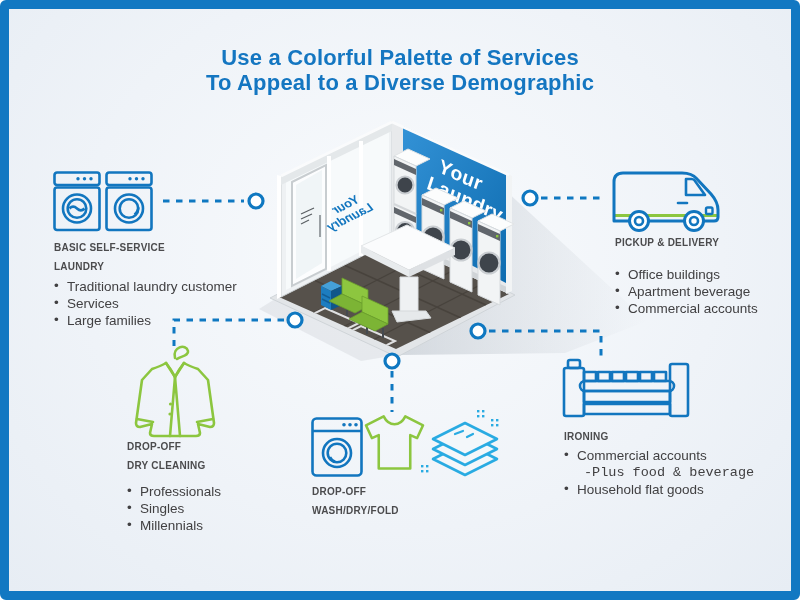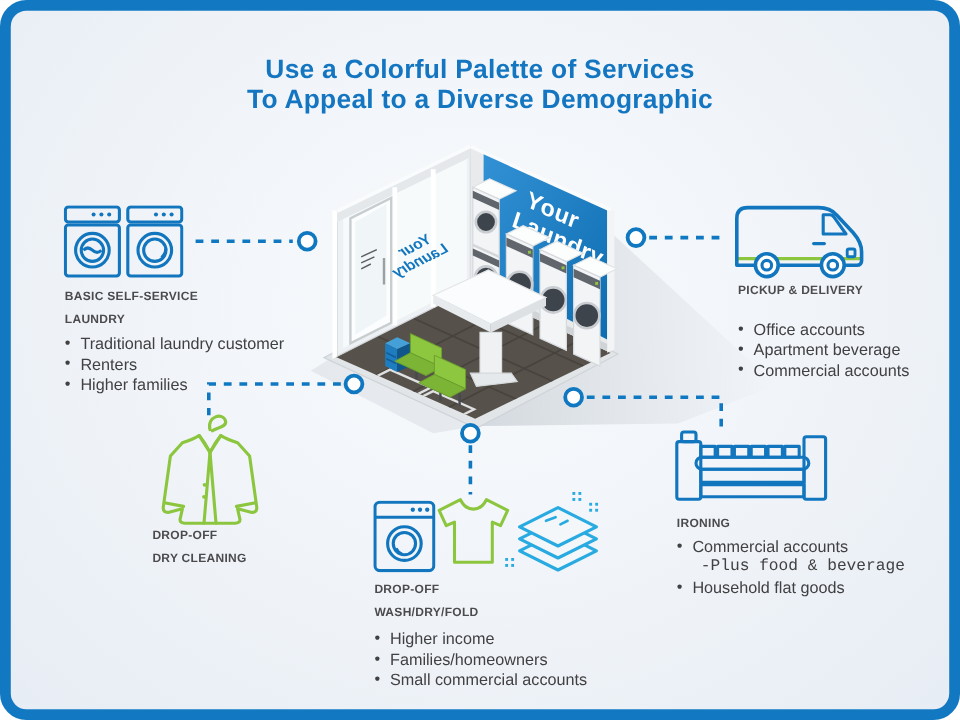--- a/index.html
+++ b/index.html
@@ -1,18 +1,18 @@
 <!DOCTYPE html>
 <html><head>
 <meta charset="utf-8">
 <style>
   html,body{margin:0;padding:0;background:#fff;}
   .canvas{
     position:relative;width:800px;height:600px;box-sizing:border-box;
-    border:9px solid #1278c2;border-radius:22px;overflow:hidden;
+    border:9px solid #1278c2;border-radius:6px;overflow:hidden;
     background:radial-gradient(ellipse at 50% 42%, #f9fbfd 0%, #eff3f8 58%, #e7edf4 100%);
     font-family:"Liberation Sans", sans-serif;
   }
   .abs{position:absolute;}
   
   .title{
     left:0;top:36px;width:100%;text-align:center;
     color:#1476c1;font-weight:bold;font-size:22px;line-height:25px;letter-spacing:.2px;
   }
   
@@ -215,22 +215,22 @@
         <path d="M29.5 43.5 A9.3 9.3 0 0 0 33.2 36.3"></path>
       </g>
     </g>
   </svg>
   <div class="abs heading" style="left:45px;top:229px;">
     <div>BASIC SELF-SERVICE</div>
     <div>LAUNDRY</div>
   </div>
   <ul class="bullets abs" style="left:45px;top:270px;">
     <li>Traditional laundry customer</li>
-    <li>Renters</li>
-    <li>Higher families</li>
+    <li>Services</li>
+    <li>Large families</li>
   </ul>
 
   <svg class="abs" style="left:599px;top:149px;" width="126" height="80" viewBox="0 0 126 80">
     <line x1="7" y1="57.5" x2="109" y2="57.5" stroke="#8cc63f" stroke-width="2.8"></line>
     <g fill="none" stroke="#1276bf" stroke-width="3" stroke-linejoin="round" stroke-linecap="round">
       <path d="M6 63 V24 Q6 15 15 15 H74 Q84 15 89 21 L103 36 Q110 44 110 52 V59 Q110 63 106 63 Z"></path>
       <path d="M78 21 L78 37 L97 37 L87 23 Q86 21 83.5 21 Z" stroke-width="2.6"></path>
       <line x1="70" y1="45" x2="79" y2="45" stroke-width="2.6"></line>
       <rect x="98" y="49.5" width="6.5" height="6.5" rx="1.5" stroke-width="2.4"></rect>
     </g>
@@ -238,21 +238,21 @@
       <circle cx="31" cy="63" r="9.5" fill="#ffffff" stroke="#1276bf" stroke-width="3"></circle>
       <circle cx="31" cy="63" r="4" fill="none" stroke="#1276bf" stroke-width="2.6"></circle>
       <circle cx="86" cy="63" r="9.5" fill="#ffffff" stroke="#1276bf" stroke-width="3"></circle>
       <circle cx="86" cy="63" r="4" fill="none" stroke="#1276bf" stroke-width="2.6"></circle>
     </g>
   </svg>
   <div class="abs heading" style="left:606px;top:224px;">
     <div>PICKUP &amp; DELIVERY</div>
   </div>
   <ul class="bullets abs" style="left:606px;top:258px;">
-    <li>Office accounts</li>
+    <li>Office buildings</li>
     <li>Apartment beverage</li>
     <li>Commercial accounts</li>
   </ul>
 
   <svg class="abs" style="left:119px;top:333px;" width="94" height="97" viewBox="0 0 94 97">
     <g fill="none" stroke="#8cc63f" stroke-width="2.6" stroke-linejoin="round" stroke-linecap="round">
       <path d="M47 16 C44 5 58 1 60 9 C61 14 53 14 49 17"></path>
       <path d="M38 21 Q33 24 24 27 L14 38 L8 81 Q8 85 12 85 L24 82 L22 91 Q22 94 26 94 L68 94 Q72 94 72 91 L70 82 L82 85 Q86 85 86 81 L80 38 L70 27 Q61 24 56 21"></path>
       <path d="M38 21 L47 35 L42 94"></path>
       <path d="M56 21 L47 35 L52 94"></path>
@@ -261,20 +261,25 @@
       <line x1="9" y1="77" x2="25" y2="80"></line>
       <line x1="69" y1="80" x2="85" y2="77"></line>
       <circle cx="42.5" cy="62" r="1.6" fill="#8cc63f" stroke="none"></circle>
       <circle cx="42" cy="72" r="1.6" fill="#8cc63f" stroke="none"></circle>
     </g>
   </svg>
   <div class="abs heading" style="left:118px;top:428px;">
     <div>DROP-OFF</div>
     <div>DRY CLEANING</div>
   </div>
+  <ul class="bullets abs" style="left:118px;top:475px;">
+    <li>Professionals</li>
+    <li>Singles</li>
+    <li>Millennials</li>
+  </ul>
 
   <svg class="abs" style="left:302px;top:408px;" width="52" height="60" viewBox="0 0 52 60">
     <g fill="none" stroke="#1276bf" stroke-width="2.6">
       <rect x="1.5" y="1.5" width="49" height="57" rx="4"></rect>
       <line x1="1.5" y1="14" x2="50.5" y2="14"></line>
       <circle cx="33" cy="7.8" r="1.8" fill="#1276bf" stroke="none"></circle>
       <circle cx="39" cy="7.8" r="1.8" fill="#1276bf" stroke="none"></circle>
       <circle cx="45" cy="7.8" r="1.8" fill="#1276bf" stroke="none"></circle>
       <circle cx="26" cy="36" r="14"></circle>
       <circle cx="26" cy="36" r="9.3"></circle>
@@ -306,25 +311,20 @@
       <rect x="2" y="56" width="2.4" height="2.4"></rect>
         <rect x="7" y="56" width="2.4" height="2.4"></rect>
       <rect x="2" y="61" width="2.4" height="2.4"></rect>
         <rect x="7" y="61" width="2.4" height="2.4"></rect>
     </g>
   </svg>
   <div class="abs heading" style="left:303px;top:473px;">
     <div>DROP-OFF</div>
     <div>WASH/DRY/FOLD</div>
   </div>
-  <ul class="bullets abs" style="left:303px;top:516px;">
-    <li>Higher income</li>
-    <li>Families/homeowners</li>
-    <li>Small commercial accounts</li>
-  </ul>
 
   <svg class="abs" style="left:549px;top:349px;" width="134" height="62" viewBox="0 0 134 62">
     <g fill="none" stroke="#1276bf" stroke-width="2.6" stroke-linejoin="round">
       <rect x="10" y="2" width="12" height="8" rx="2"></rect>
       <rect x="6" y="10" width="20" height="48" rx="2"></rect>
       <rect x="112" y="6" width="18" height="52" rx="2"></rect>
       <rect x="26" y="14" width="12" height="9"></rect>
       <rect x="40" y="14" width="12" height="9"></rect>
       <rect x="54" y="14" width="12" height="9"></rect>
       <rect x="68" y="14" width="12" height="9"></rect>

